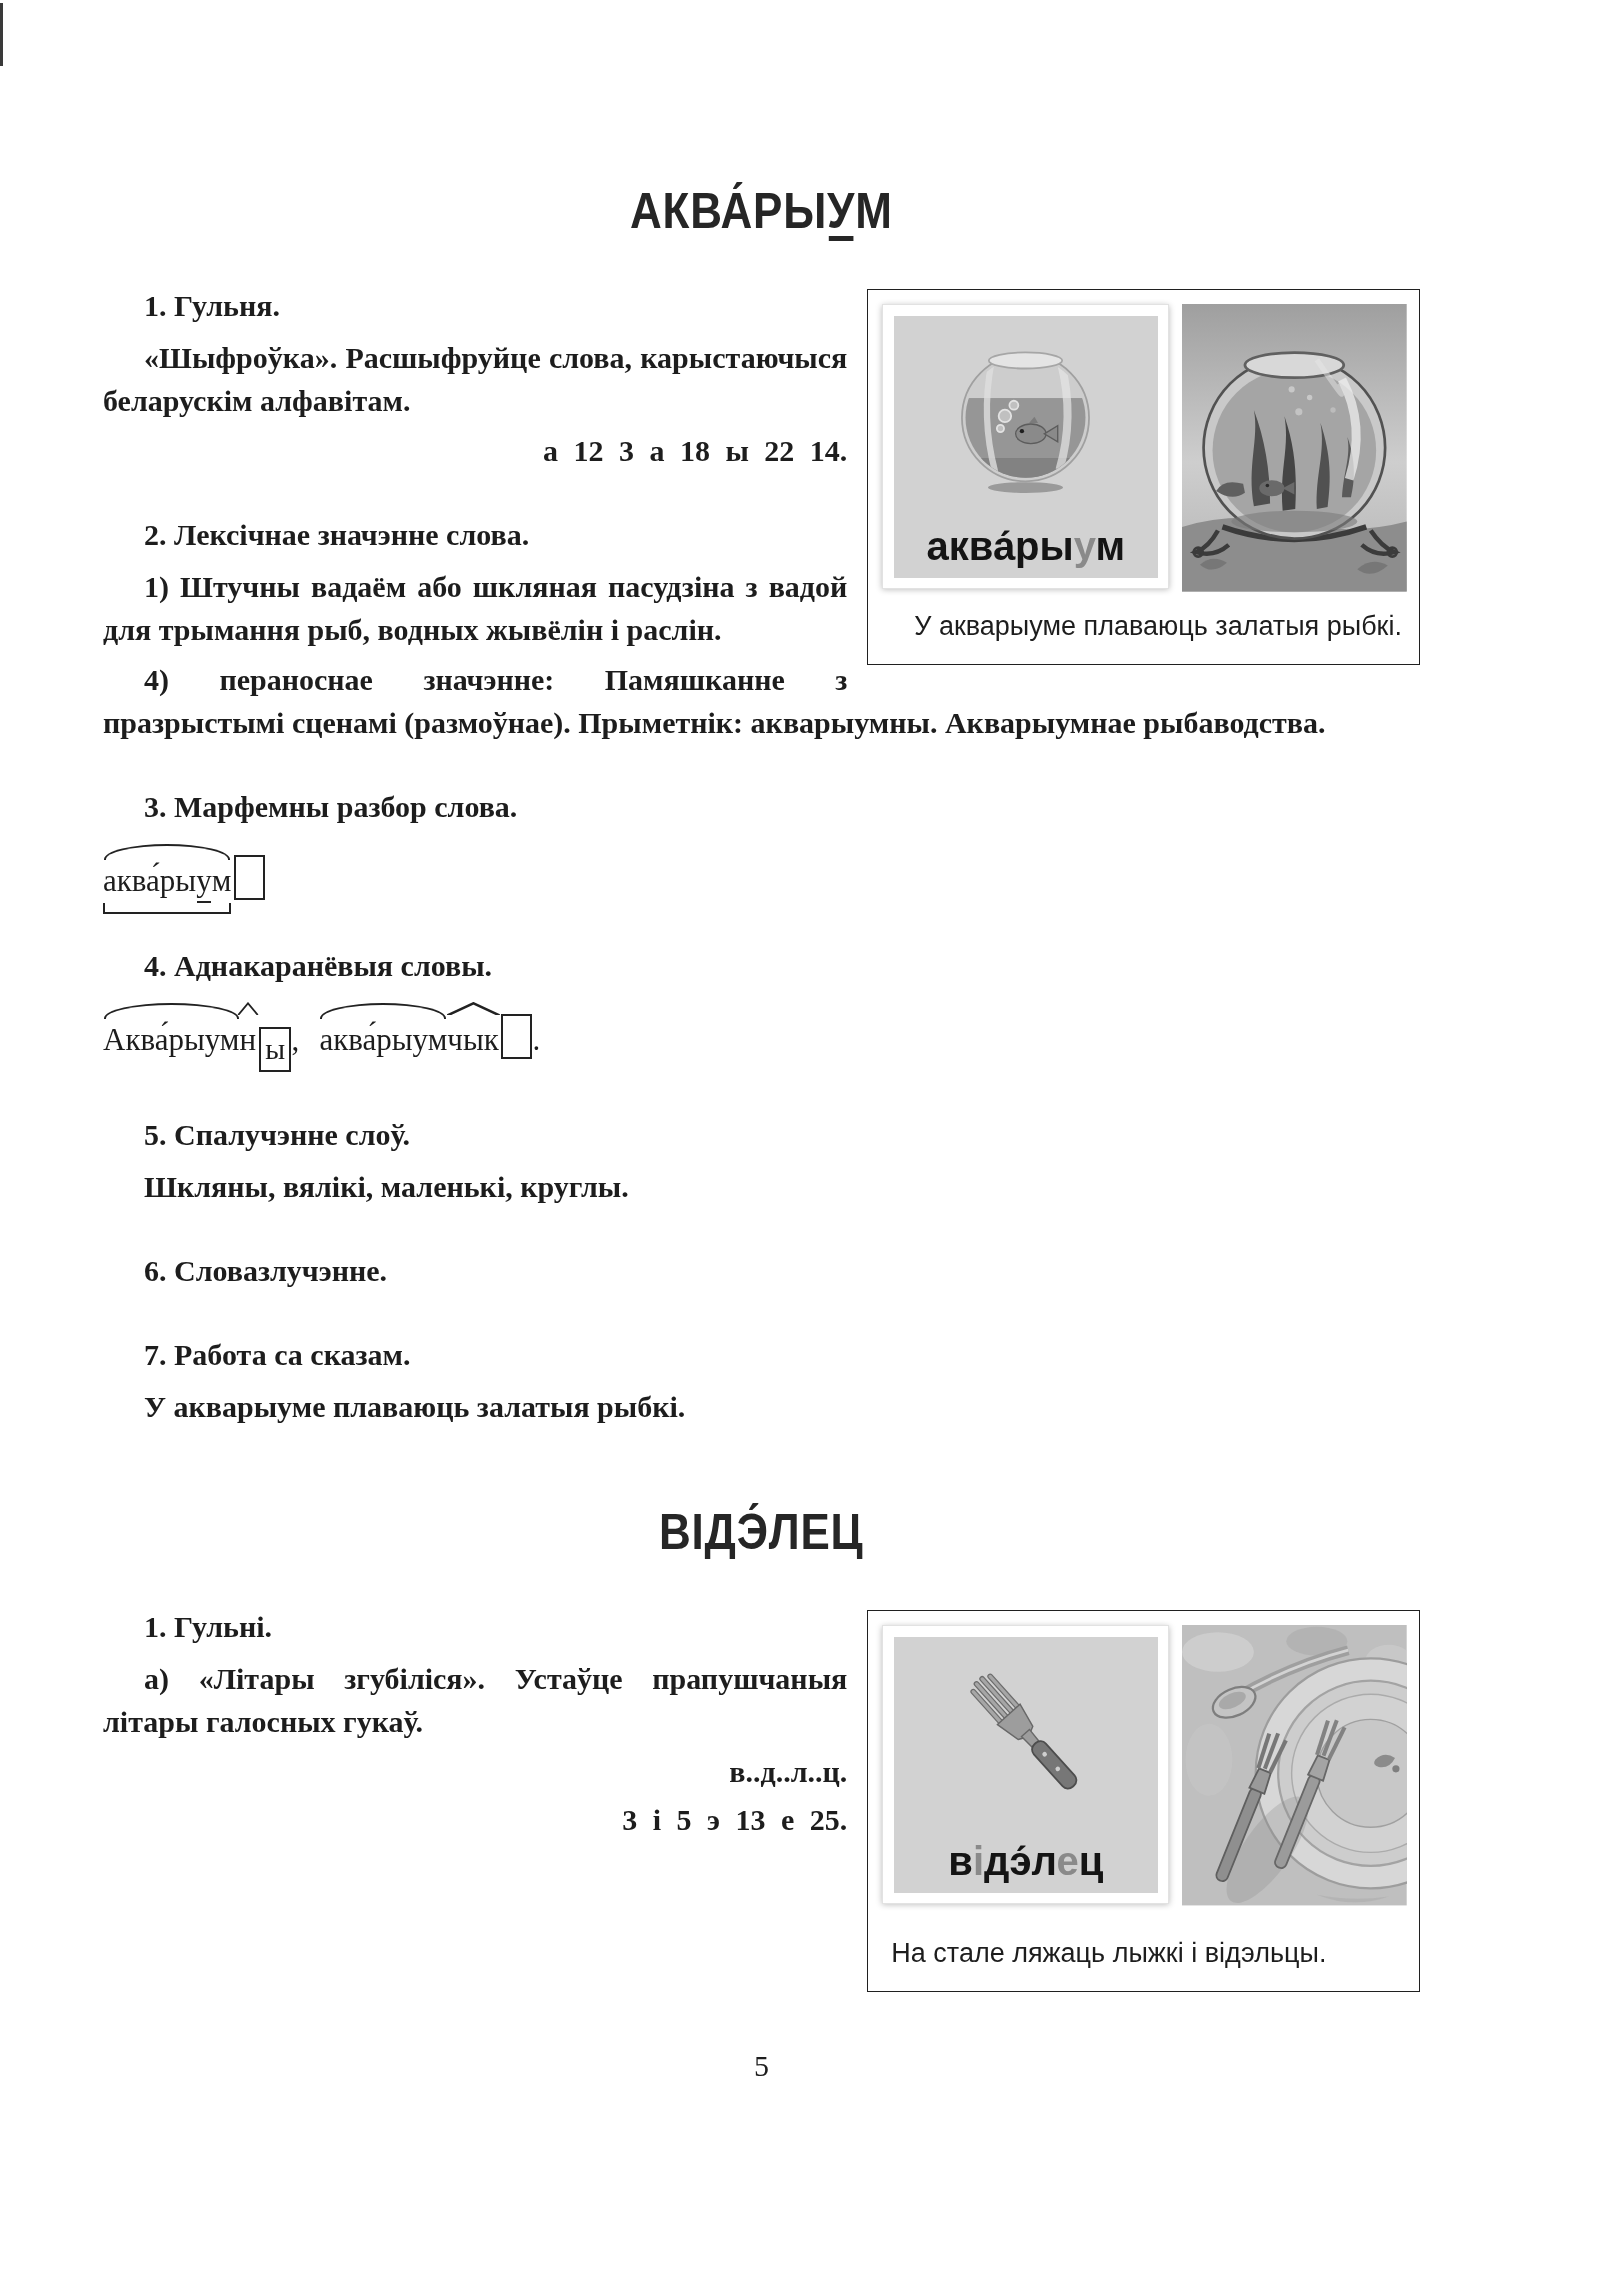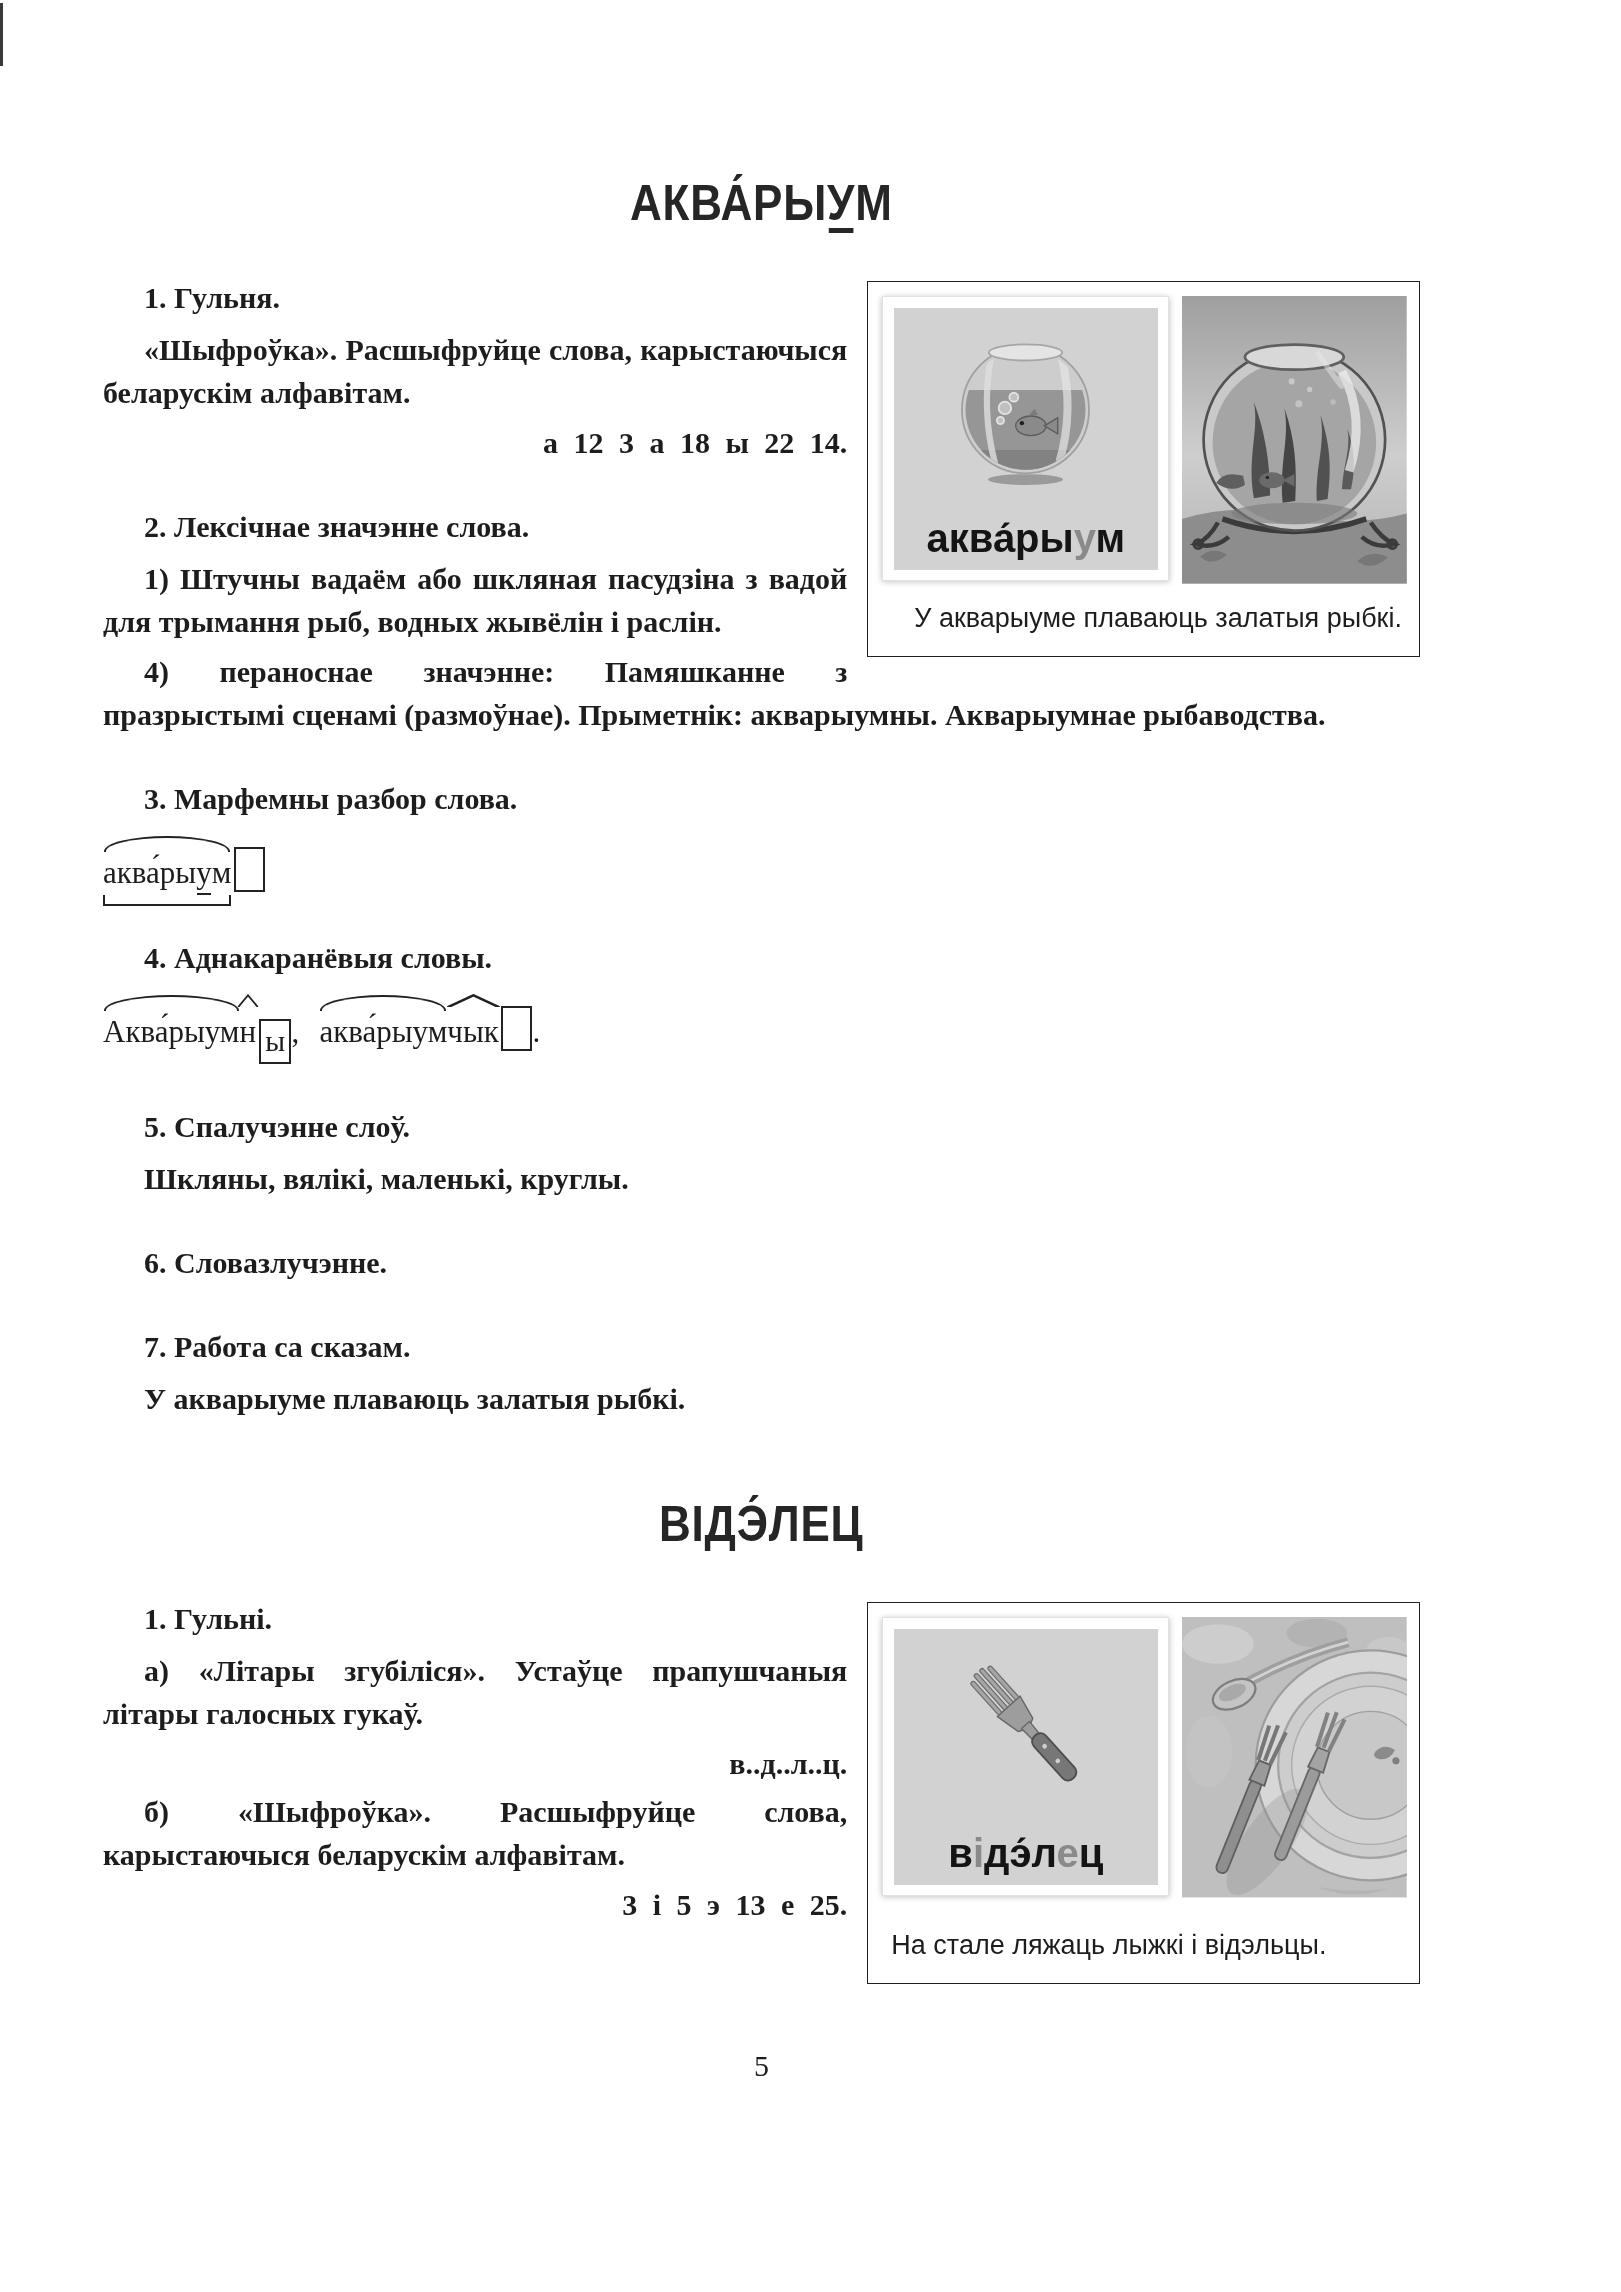--- a/index.html
+++ b/index.html
@@ -3,21 +3,21 @@
 <meta charset="utf-8">
 <style>
   html,body { margin:0; padding:0; background:#ffffff; }
   body { width:1621px; height:2293px; position:relative;
          font-family:"Liberation Serif", serif; color:#1d1d1d; }
 
   .page { position:relative; width:1621px; height:2293px; background:#fff; overflow:hidden; }
 
   .scan-artifact { position:absolute; left:0; top:2.7px; width:2.7px; height:63px; background:#3a3a3a; }
 
-  .content { position:absolute; left:103px; top:0; width:1317px; }
+  .content { position:absolute; left:103px; top:8px; width:1317px; }
 
   
   .article-title { text-align:center; font-family:"Liberation Sans", sans-serif;
                    font-weight:bold; color:#262626; font-size:50px; line-height:1.25;
                    letter-spacing:0.9px; clear:both; }
   .article-title .squeeze { display:inline-block; transform:scaleX(.88); }
   .article-title.first { padding-top:172px; margin-bottom:38px; }
   .article-title.second { padding-top:66px; margin-bottom:36px; }
   .uline { position:relative; }
   .uline::after { content:""; position:absolute; left:1.8px; right:1.8px; bottom:-1.8px;
@@ -245,20 +245,19 @@
               <path d="M150 300 q40 8 80 2 q-40 14 -80 -2 Z" fill="#aaaaaa" opacity=".5"></path>
             </svg>
           </div>
         </div>
         <div class="fig-caption">На стале ляжаць лыжкі і відэльцы.</div>
       </div>
 
       <p class="item-label">1. Гульні.</p>
       <p class="body-para">а) «Літары згубіліся». Устаўце пра­пушчаныя літары галосных гукаў.</p>
       <p class="spread">в..д..л..ц.</p>
-      <p class="body-para">б) «Шыфроўка». Расшыфруйце слова, карыстаючыся беларускім ал­фавітам.</p>
       <p class="spread">3 і 5 э 13 е 25.</p>
     </div>
   </div>
 
   <div class="page-number">5</div>
 </div>
 
 
 </body></html>

